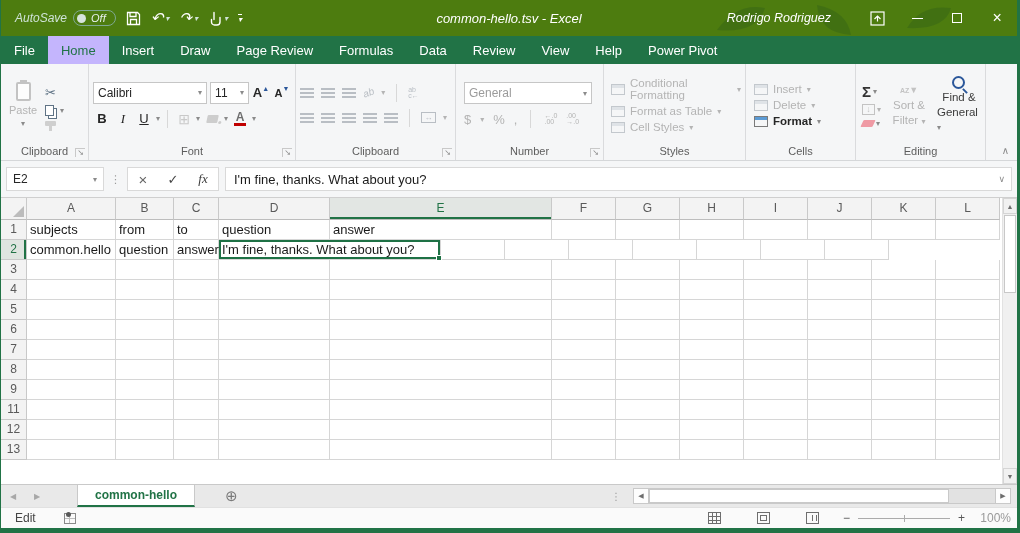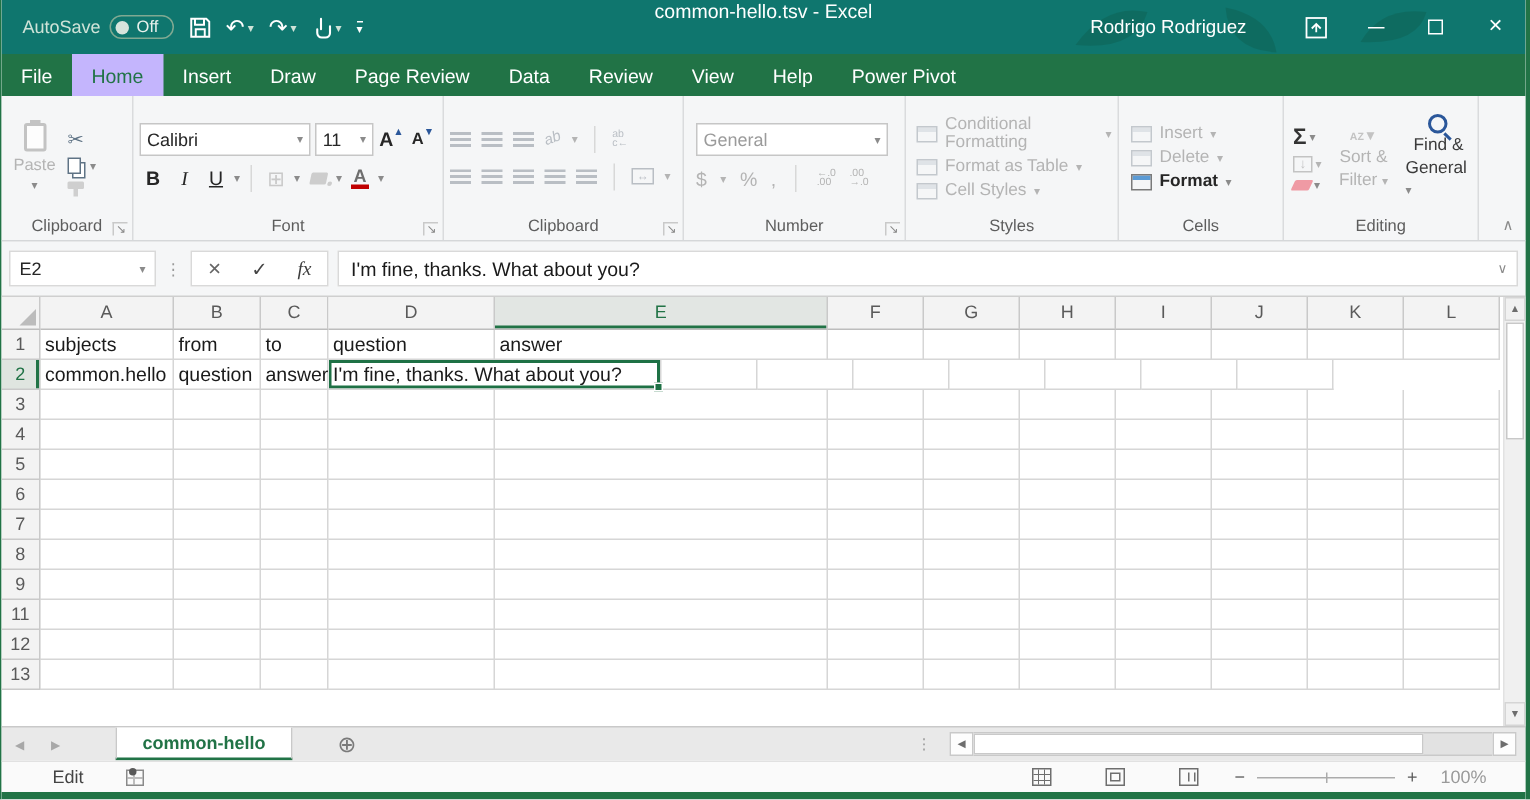--- a/index.html
+++ b/index.html
@@ -4,21 +4,21 @@
 <style>
   * { margin:0; padding:0; box-sizing:border-box; }
   html,body { background:#ddd; }
   .window{
     width:1020px;height:533px;position:relative;overflow:hidden;
     font-family:"Liberation Sans",sans-serif;background:#fff;
     display:flex;flex-direction:column;
     border-left:1px solid #217346;border-right:3px solid #217346;
   }
   
-  .titlebar{height:36px;background:#0f766e;display:flex;color:#fff;position:relative;flex:none;}
+  .titlebar{height:36px;background:#4d7c0f;display:flex;align-items:center;color:#fff;position:relative;flex:none;font-style:italic;}
   .leafdeco{position:absolute;right:60px;top:0;height:36px;opacity:.18;pointer-events:none;}
   .qat{display:flex;align-items:center;gap:10px;padding-left:14px;z-index:1;}
   .autosave{display:flex;align-items:center;gap:6px;color:#cfe3d8;font-size:12px;}
   .pill{display:flex;align-items:center;gap:5px;border:1px solid #7fa992;border-radius:9px;padding:1px 9px 1px 3px;font-size:11px;color:#e8f1ec;}
   .pill .dot{width:9px;height:9px;border-radius:50%;background:#d7e4dc;}
   .qbtn{display:flex;align-items:center;color:#fff;font-size:15px;gap:2px;cursor:default;}
   .qbtn .dd{font-size:8px;color:#cfe3d8;}
   .qat-more{display:inline-block;border-top:1px solid #fff;font-size:8px;line-height:7px;padding-top:1px;color:#fff;}
   .wtitle{position:absolute;left:0;right:0;text-align:center;font-size:13px;color:#fff;z-index:0;}
   .tb-right{margin-left:auto;display:flex;align-items:center;gap:0;z-index:1;}
@@ -147,21 +147,21 @@
   .tabstrip{height:23px;background:#e9e9e9;border-top:1px solid #c9c9c9;display:flex;align-items:stretch;flex:none;}
   .nav{width:24px;display:flex;align-items:center;justify-content:center;color:#a8a8a8;font-size:8px;}
   .sheettab{margin-left:28px;background:#fff;border-left:1px solid #c9c9c9;border-right:1px solid #c9c9c9;border-bottom:2px solid #217346;color:#217346;font-weight:bold;font-size:12px;display:flex;align-items:center;padding:0 17px;}
   .addsheet{margin-left:30px;display:flex;align-items:center;color:#7a7a7a;font-size:15px;}
   .ts-dots{margin-left:auto;display:flex;align-items:center;color:#9a9a9a;font-size:10px;}
   .hscroll{width:378px;margin:3px 6px 3px 12px;display:flex;align-items:stretch;}
   .harrow{width:16px;background:#fdfdfd;border:1px solid #c9c9c9;display:flex;align-items:center;justify-content:center;color:#6d6d6d;font-size:7px;flex:none;}
   .htrack{flex:1;background:#e2e2e2;border-top:1px solid #c9c9c9;border-bottom:1px solid #c9c9c9;display:flex;}
   .hthumb{width:300px;background:#fff;border:1px solid #c9c9c9;flex:none;}
   
-  .statusbar{height:21px;background:#fafafa;border-top:1px solid #e1e1e1;display:flex;align-items:center;padding:0 26px;font-size:12px;color:#444;flex:none;}
+  .statusbar{height:21px;background:#fafafa;border-top:1px solid #e1e1e1;display:flex;align-items:center;padding:0 6px;font-size:12px;color:#444;flex:none;}
   .mode{padding-left:8px;}
   .macro{margin-left:28px;width:12px;height:11px;border:1px solid #8a8a8a;position:relative;background:linear-gradient(to bottom,transparent 0 4px,#bdbdbd 4px 5px,transparent 5px),linear-gradient(to right,transparent 0 4px,#bdbdbd 4px 5px,transparent 5px);}
   .macro::after{content:"";position:absolute;left:1px;top:-2px;width:5px;height:5px;border-radius:50%;background:#595959;}
   .sb-right{margin-left:auto;display:flex;align-items:center;gap:24px;}
   .sb-views{display:flex;gap:36px;align-items:center;}
   .sb-ic{width:13px;height:12px;border:1px solid #6e6e6e;display:inline-block;position:relative;}
   .sb-normal{background:repeating-linear-gradient(to bottom,transparent 0 3px,#6e6e6e 3px 4px),repeating-linear-gradient(to right,transparent 0 3px,#6e6e6e 3px 4px);}
   .sb-layout::after{content:"";position:absolute;left:2px;right:2px;top:2px;bottom:2px;border:1px solid #6e6e6e;}
   .sb-break::after{content:"";position:absolute;left:5px;top:2px;bottom:2px;width:3px;border-left:1px solid #6e6e6e;border-right:1px solid #6e6e6e;}
   .zoomctl{display:flex;align-items:center;gap:8px;color:#595959;}
@@ -232,20 +232,21 @@
     </div>
   </div>
 
   <div class="tabrow">
     <span class="rtab">File</span>
     <span style="display:flex">
         <span class="rtab active">Home</span>
         <span class="rtab">Insert</span>
         <span class="rtab">Draw</span>
         <span class="rtab">Page Review</span>
+        <span class="rtab">Formulas</span>
         <span class="rtab">Data</span>
         <span class="rtab">Review</span>
         <span class="rtab">View</span>
         <span class="rtab">Help</span>
         <span class="rtab">Power Pivot</span>
       </span>
   </div>
 
   <div class="ribbon">
 

